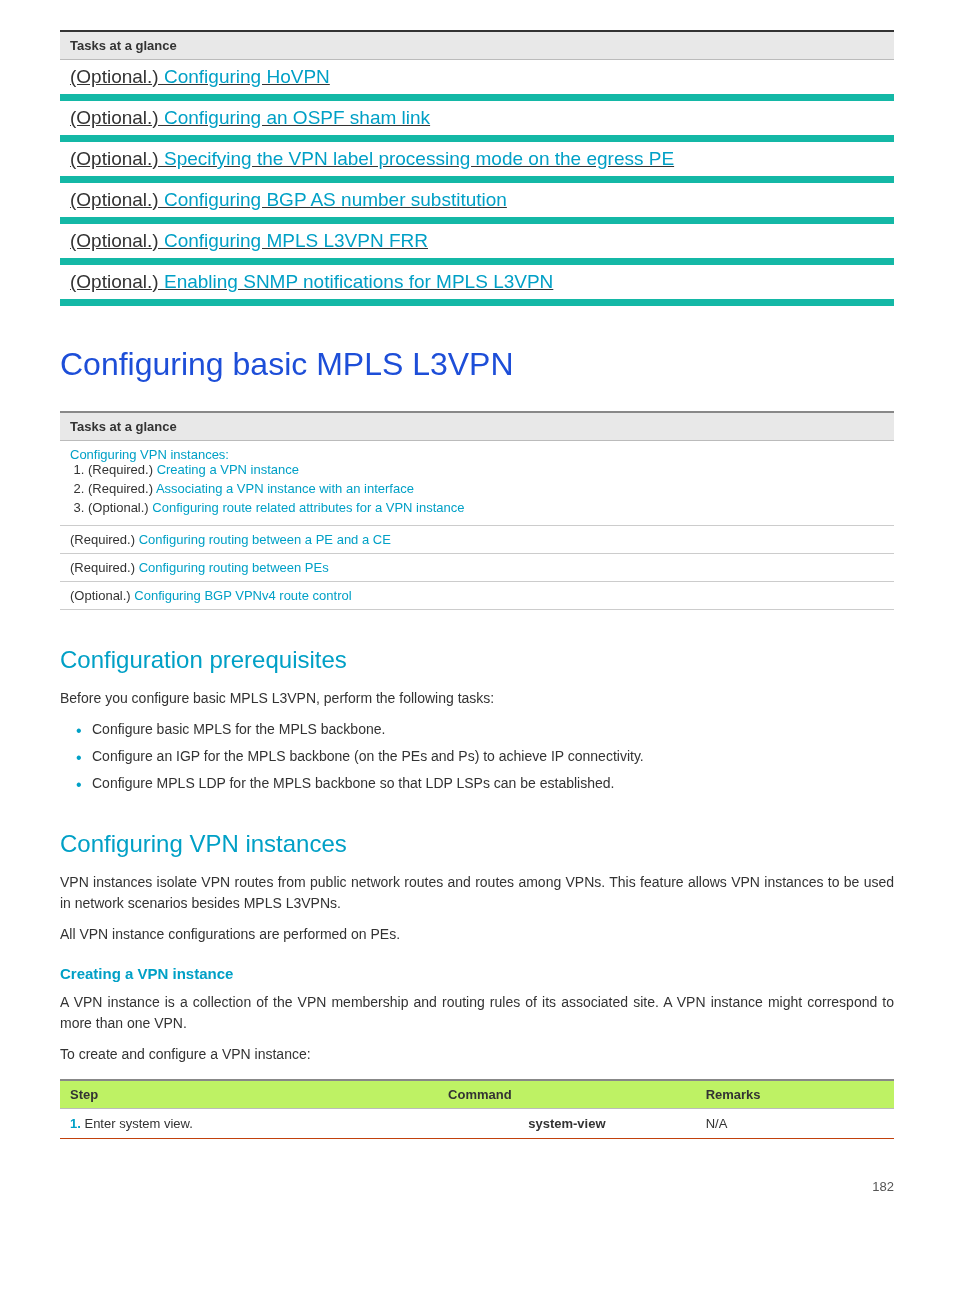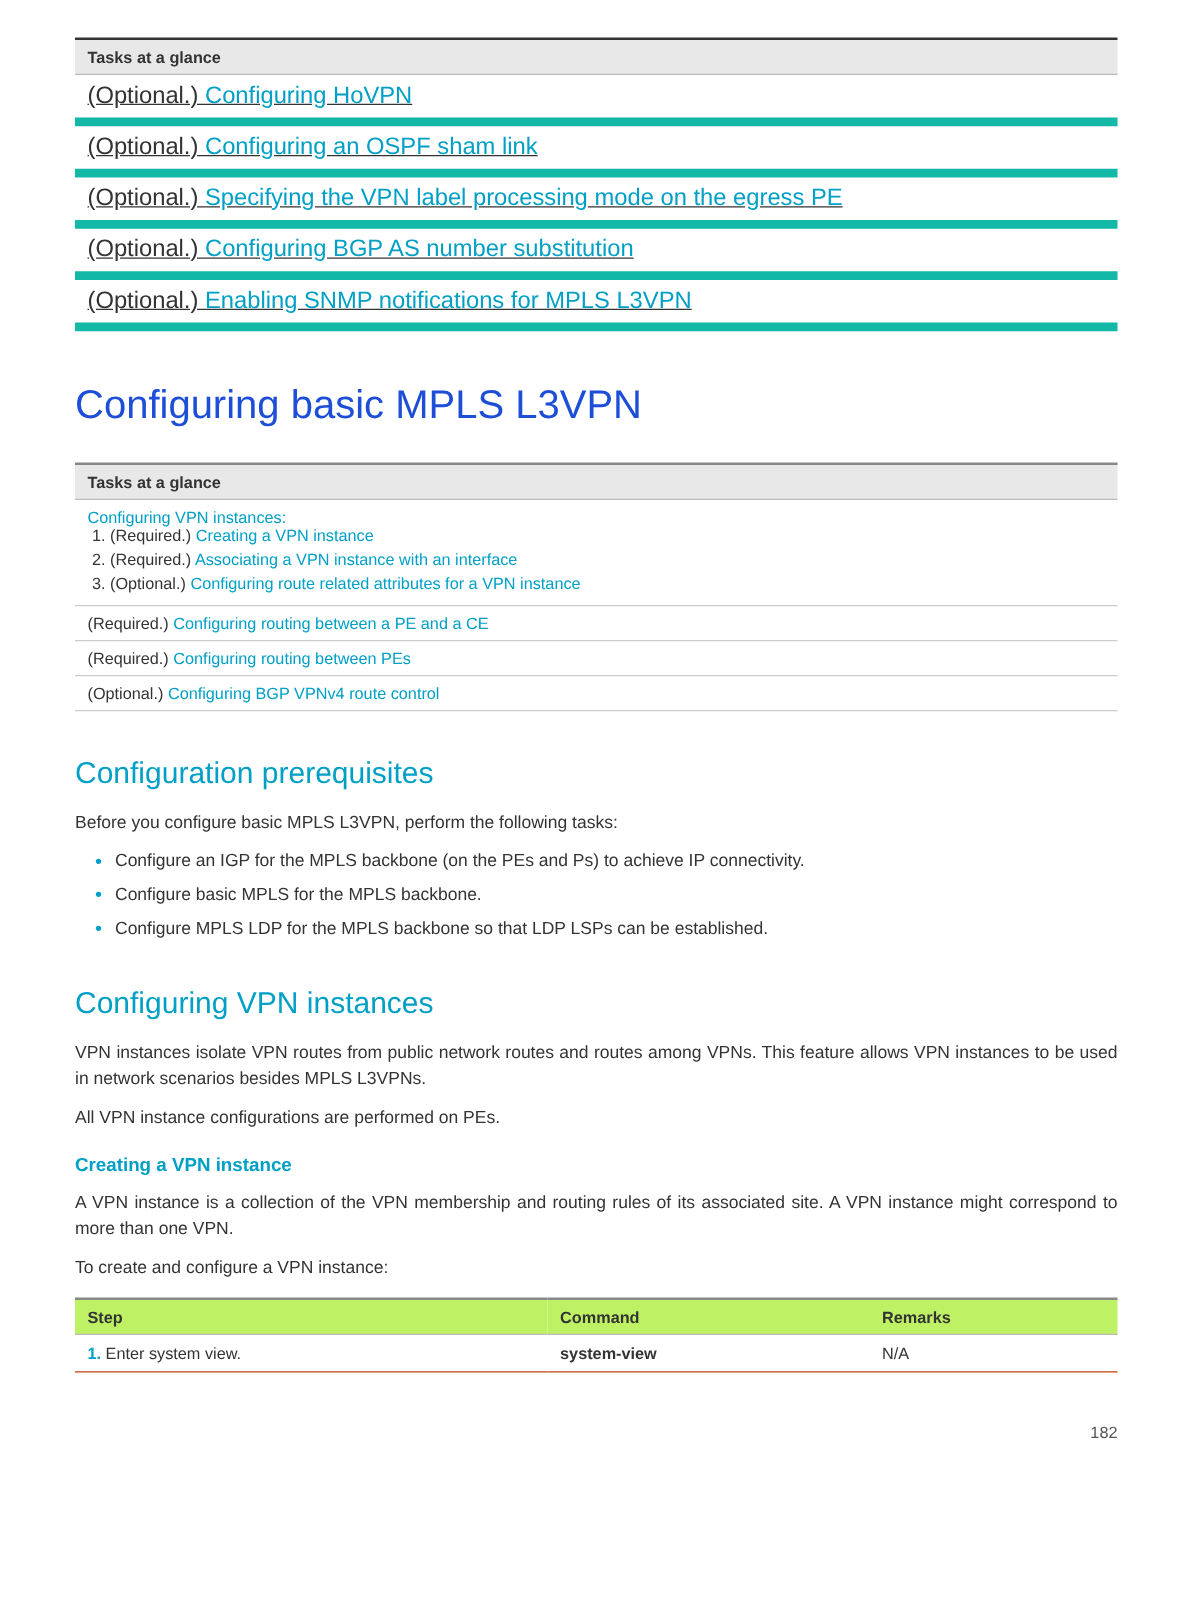--- a/index.html
+++ b/index.html
@@ -150,20 +150,21 @@
       font-size: 13px;
     }
     .step-table .step-num {
       color: #00a0c6;
       font-weight: bold;
       min-width: 30px;
     }
     .step-table .cmd-text {
       font-weight: bold;
       font-size: 13px;
+      text-align: center;
     }
 
     
     .page-number {
       text-align: right;
       margin-top: 40px;
       font-size: 13px;
       color: #555;
     }
 
@@ -184,20 +185,23 @@
         <td><span class="optional-text">(Optional.) </span><a href="#" class="link-text">Configuring HoVPN</a></td>
       </tr>
       <tr>
         <td><span class="optional-text">(Optional.) </span><a href="#" class="link-text">Configuring an OSPF sham link</a></td>
       </tr>
       <tr>
         <td><span class="optional-text">(Optional.) </span><a href="#" class="link-text">Specifying the VPN label processing mode on the egress PE</a></td>
       </tr>
       <tr>
         <td><span class="optional-text">(Optional.) </span><a href="#" class="link-text">Configuring BGP AS number substitution</a></td>
+      </tr>
+      <tr>
+        <td><span class="optional-text">(Optional.) </span><a href="#" class="link-text">Configuring MPLS L3VPN FRR</a></td>
       </tr>
       <tr>
         <td><span class="optional-text">(Optional.) </span><a href="#" class="link-text">Enabling SNMP notifications for MPLS L3VPN</a></td>
       </tr>
     </tbody>
 </table>
 
 <h1 class="section-title">Configuring basic MPLS L3VPN</h1>
 
 <table class="tasks-table-inner">
@@ -222,22 +226,22 @@
       </tr>
       <tr>
         <td><span class="optional-text">(Optional.) </span><a href="#" class="link-text">Configuring BGP VPNv4 route control</a></td>
       </tr>
     </tbody>
 </table>
 
 <h2 class="subsection-title">Configuration prerequisites</h2>
 <p class="body-text">Before you configure basic MPLS L3VPN, perform the following tasks:</p>
 <ul class="bullet-list" id="prereqs-list">
-<li>Configure an IGP for the MPLS backbone (on the PEs and Ps) to achieve IP connectivity.</li>
-    <li>Configure basic MPLS for the MPLS backbone.</li>
+<li>Configure basic MPLS for the MPLS backbone.</li>
+    <li>Configure an IGP for the MPLS backbone (on the PEs and Ps) to achieve IP connectivity.</li>
     <li>Configure MPLS LDP for the MPLS backbone so that LDP LSPs can be established.</li>
   </ul>
 
 <h2 class="subsection-title">Configuring VPN instances</h2>
 <p class="body-text">VPN instances isolate VPN routes from public network routes and routes among VPNs. This feature allows VPN instances to be used in network scenarios besides MPLS L3VPNs.</p>
 <p class="body-text">All VPN instance configurations are performed on PEs.</p>
 
 <h3 class="sub-subsection-title">Creating a VPN instance</h3>
 <p class="body-text">A VPN instance is a collection of the VPN membership and routing rules of its associated site. A VPN instance might correspond to more than one VPN.</p>
 <p class="body-text">To create and configure a VPN instance:</p>

